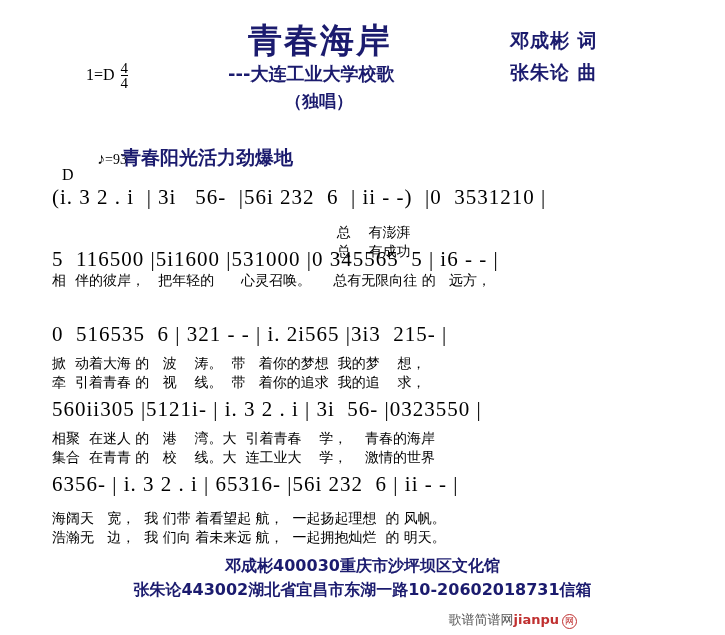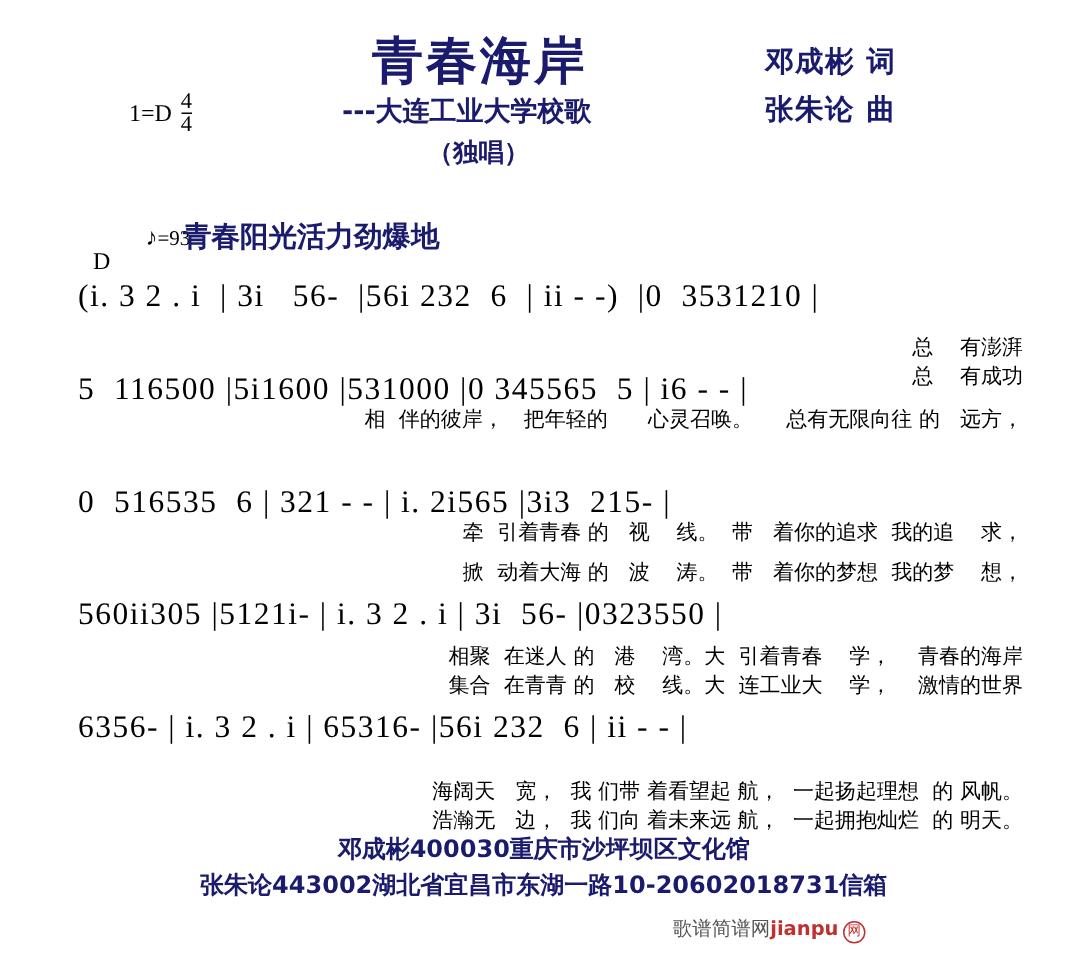--- a/index.html
+++ b/index.html
@@ -141,21 +141,20 @@
     letter-spacing: 1px;
     white-space: pre;
     line-height: 1.1;
   }
   .lyricline {
     font-family: "DejaVu Sans", sans-serif;
     font-size: 14px;
     white-space: pre;
     line-height: 1.35;
     letter-spacing: 0px;
-    text-align: right;
   }
 
   .credits {
     position: absolute;
     left: 0;
     width: 725px;
     text-align: center;
     font-family: "DejaVu Sans", sans-serif;
     font-size: 16px;
     font-weight: bold;
@@ -218,33 +217,33 @@
     <div class="lyricline">                                                                总    有成功</div>
   </div>
 
   <div class="system" style="top:248px;">
     <div class="notes">5  116500 |5i1600 |531000 |0 345565  5 | i6 - - |</div>
     <div class="lyricline">相  伴的彼岸，   把年轻的      心灵召唤。     总有无限向往 的   远方，</div>
   </div>
 
   <div class="system" style="top:323px;">
     <div class="notes">0  516535  6 | 321 - - | i. 2i565 |3i3  215- |</div>
+    <div class="lyricline" style="margin-top:8px;">掀  动着大海 的   波    涛。  带   着你的梦想  我的梦    想，</div>
     <div class="lyricline">牵  引着青春 的   视    线。  带   着你的追求  我的追    求，</div>
-    <div class="lyricline" style="margin-top:8px;">掀  动着大海 的   波    涛。  带   着你的梦想  我的梦    想，</div>
   </div>
 
   <div class="system" style="top:398px;">
     <div class="notes">560ii305 |5121i- | i. 3 2 . i | 3i  56- |0323550 |</div>
     <div class="lyricline" style="margin-top:8px;">相聚  在迷人 的   港    湾。大  引着青春    学，    青春的海岸</div>
     <div class="lyricline">集合  在青青 的   校    线。大  连工业大    学，    激情的世界</div>
   </div>
 
   <div class="system" style="top:473px;">
     <div class="notes">6356- | i. 3 2 . i | 65316- |56i 232  6 | ii - - |</div>
-    <div class="lyricline" style="margin-top:23px;">海阔天   宽，  我 们带 着看望起 航，  一起扬起理想  的 风帆。</div>
+    <div class="lyricline" style="margin-top:13px;">海阔天   宽，  我 们带 着看望起 航，  一起扬起理想  的 风帆。</div>
     <div class="lyricline">浩瀚无   边，  我 们向 着未来远 航，  一起拥抱灿烂  的 明天。</div>
   </div>
 
   <div class="credits credit1">邓成彬400030重庆市沙坪坝区文化馆</div>
   <div class="credits credit2">张朱论443002湖北省宜昌市东湖一路10-20602018731信箱</div>
 
   <div class="watermark">
     <span>歌谱简谱网</span><span class="site">jianpu</span><span class="mark">网</span>
   </div>
 

